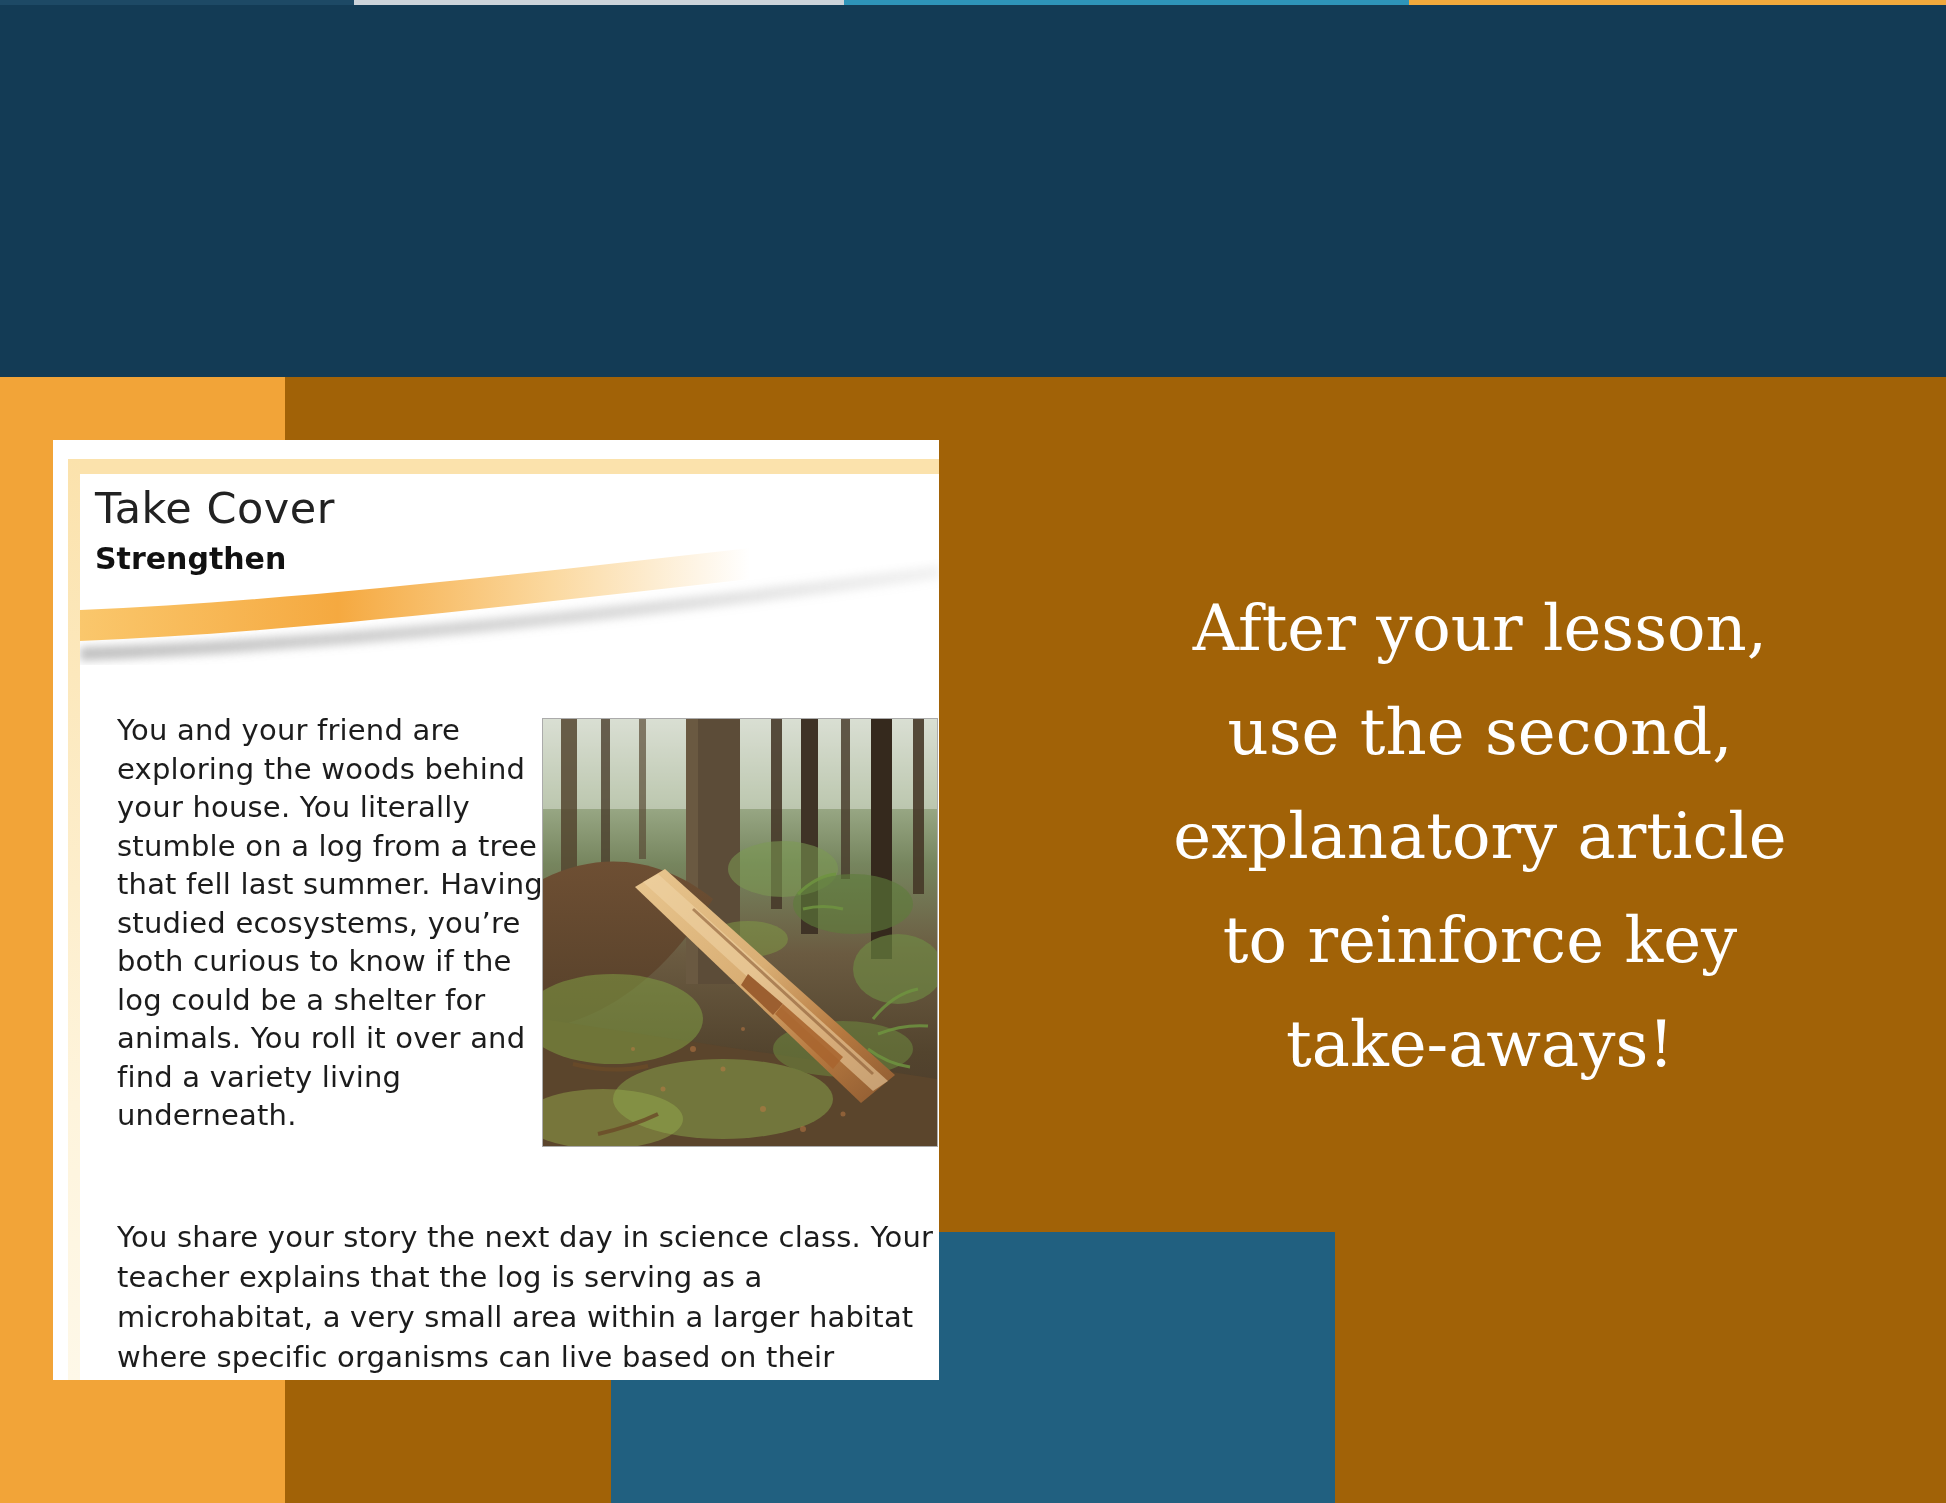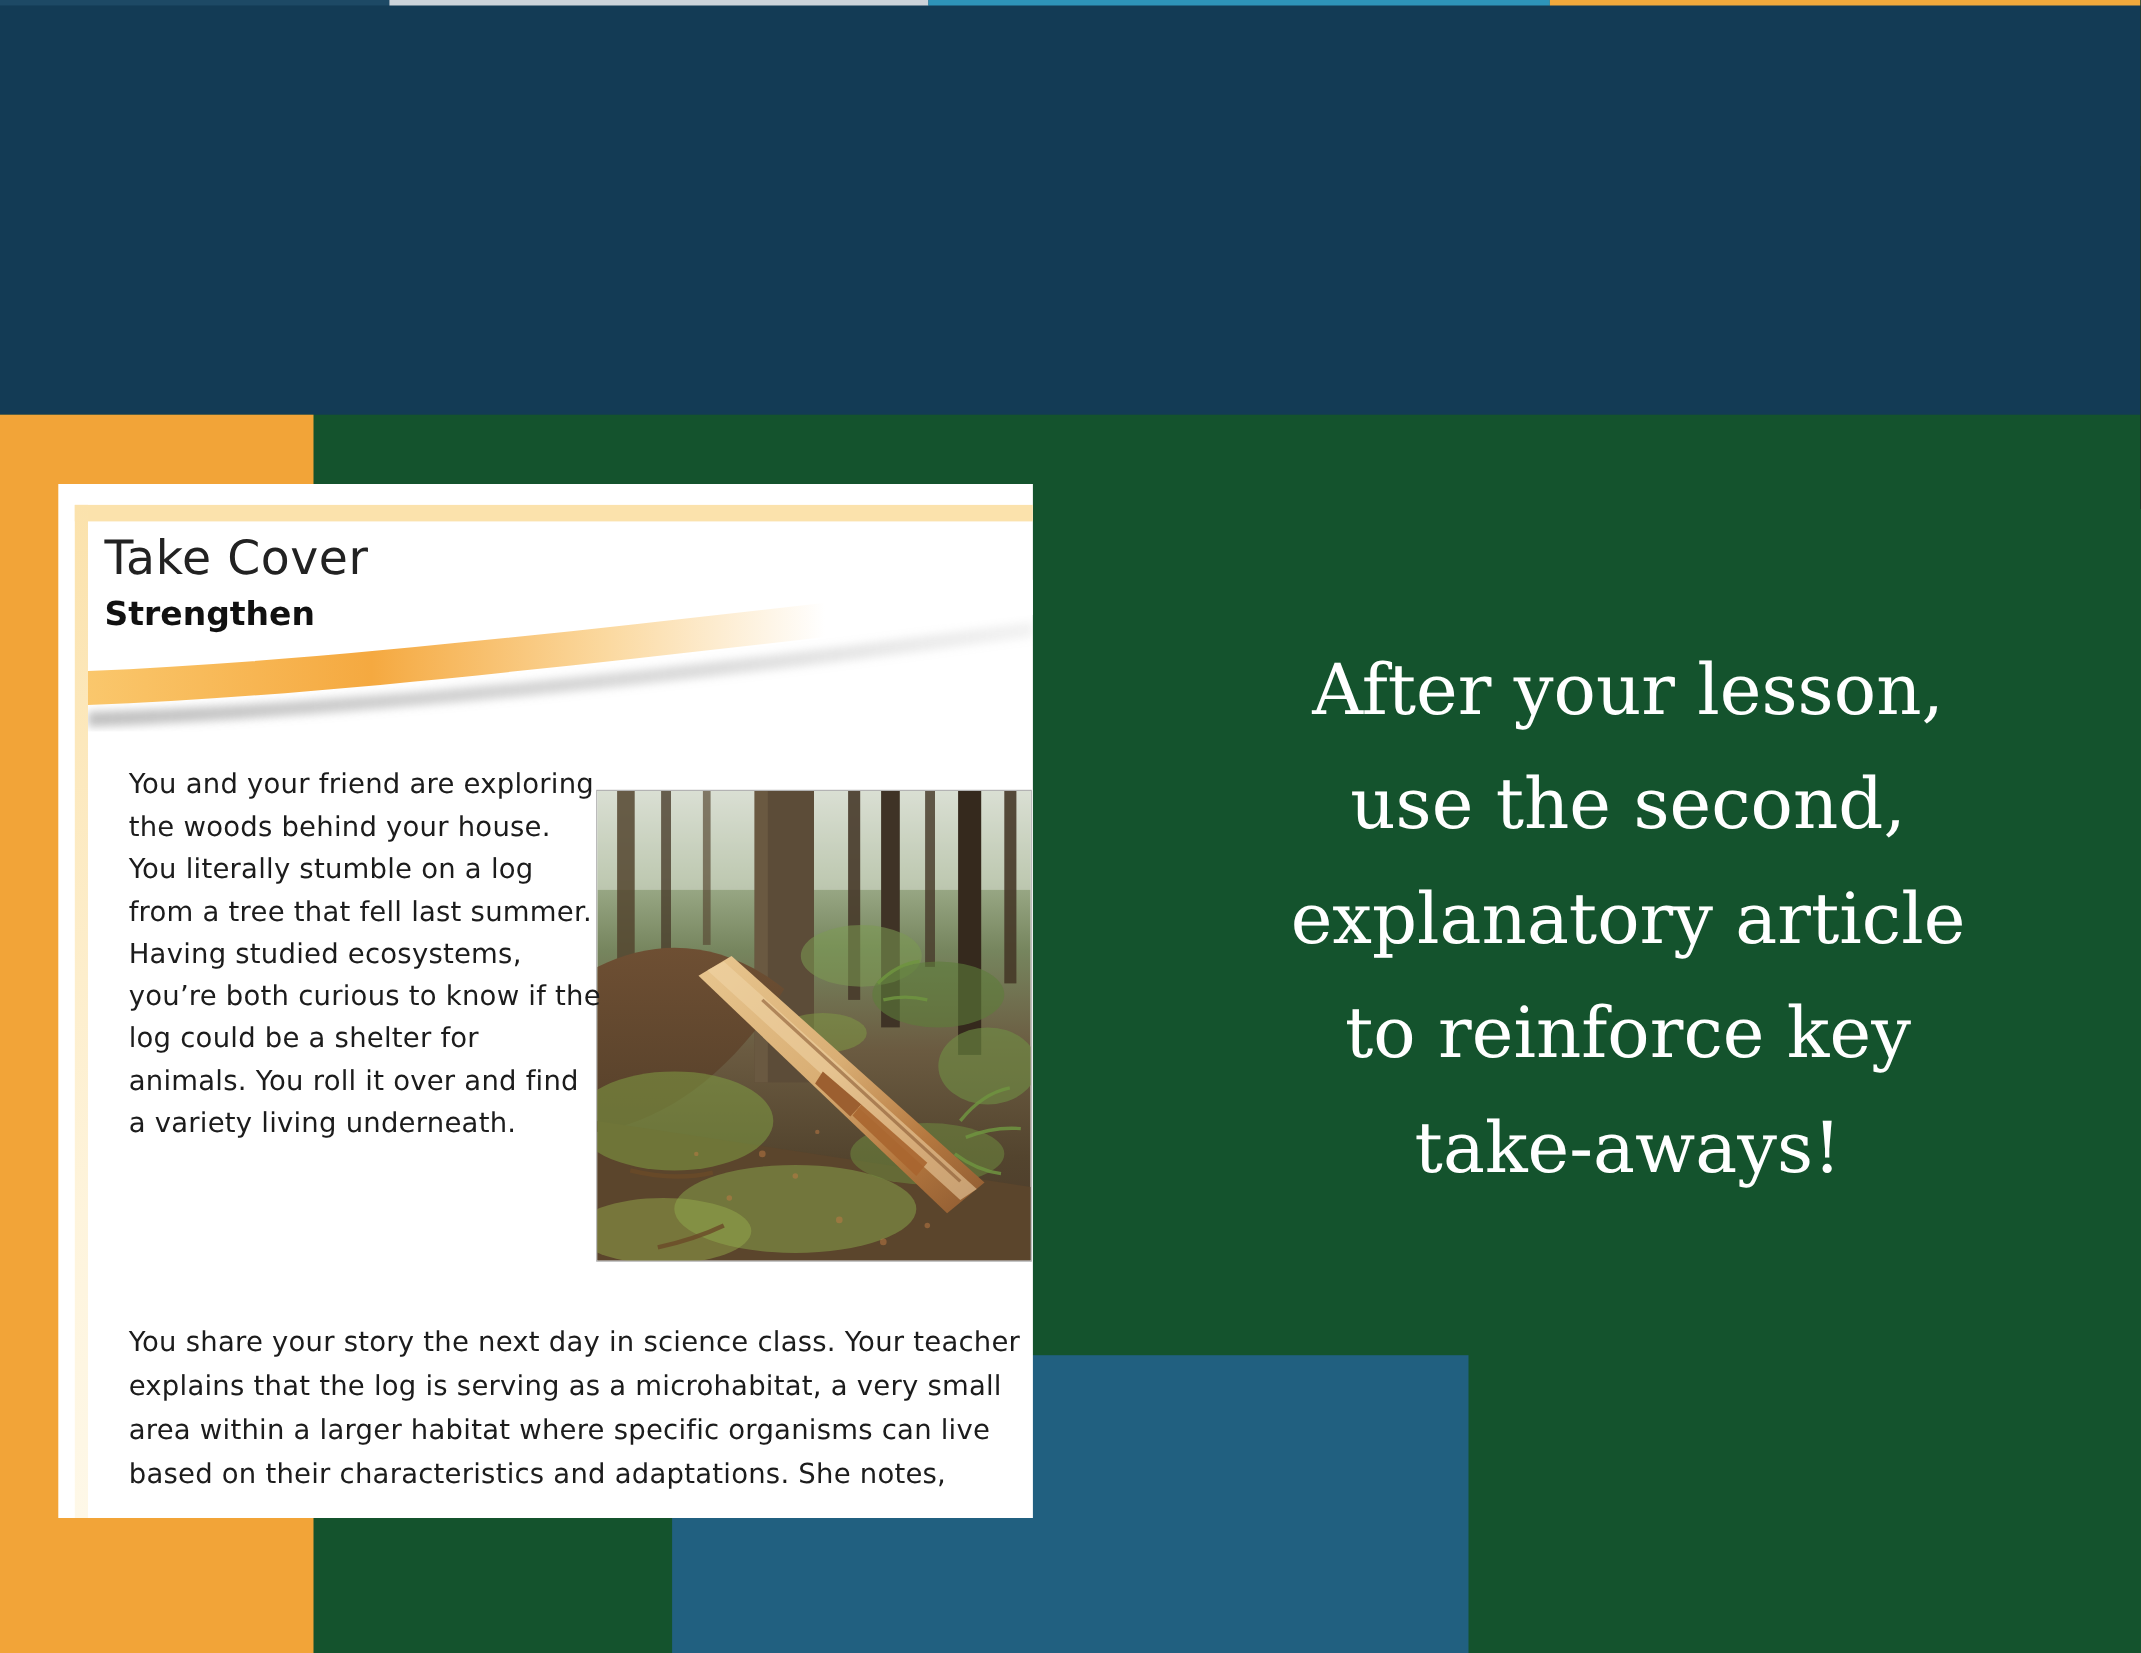--- a/index.html
+++ b/index.html
@@ -1,19 +1,19 @@
 <!DOCTYPE html>
 <html><head>
 <meta charset="utf-8">
 <style>
   html,body{margin:0;padding:0;background:#222;}
   .slide{
     position:relative;
     width:1946px;height:1503px;
-    background:#14532d;
+    background:#a16207;
     overflow:hidden;
     font-family:"DejaVu Sans", sans-serif;
   }
   
   .topbar{position:absolute;top:0;left:0;width:1946px;height:5px;z-index:6;display:flex;}
   .topbar .seg1{width:354px;background:#1D4965;}
   .topbar .seg2{width:490px;background:#CCD3DA;}
   .topbar .seg3{width:565px;background:#2E94B9;}
   .topbar .seg4{flex:1;background:#F0A93C;}
   
@@ -54,22 +54,23 @@
     font-size:30px;font-weight:bold;color:#111111;
   }
   .swoosh{position:absolute;top:75px;left:27px;width:859px;height:150px;}
   .photo{
     position:absolute;top:278px;left:489px;width:394px;height:427px;
     border:1px solid #ABABAB;box-sizing:content-box;
   }
   .photo svg{display:block;}
   .para{
     position:absolute;
-    font-size:25px;color:#1C1C1C;
+    font-size:29px;color:#1C1C1C;
     letter-spacing:0.2px;
+    margin-top:17px;
   }
   .para1{top:254px;left:64px;width:430px;line-height:38.5px;}
   .para2{top:760px;left:64px;width:832px;line-height:40px;}
   
   .right-text{
     position:absolute;top:576px;left:1010px;width:940px;
     text-align:center;color:#FFFFFF;z-index:2;
     font-family:"DejaVu Serif", serif;
     font-size:64px;line-height:104px;
   }

